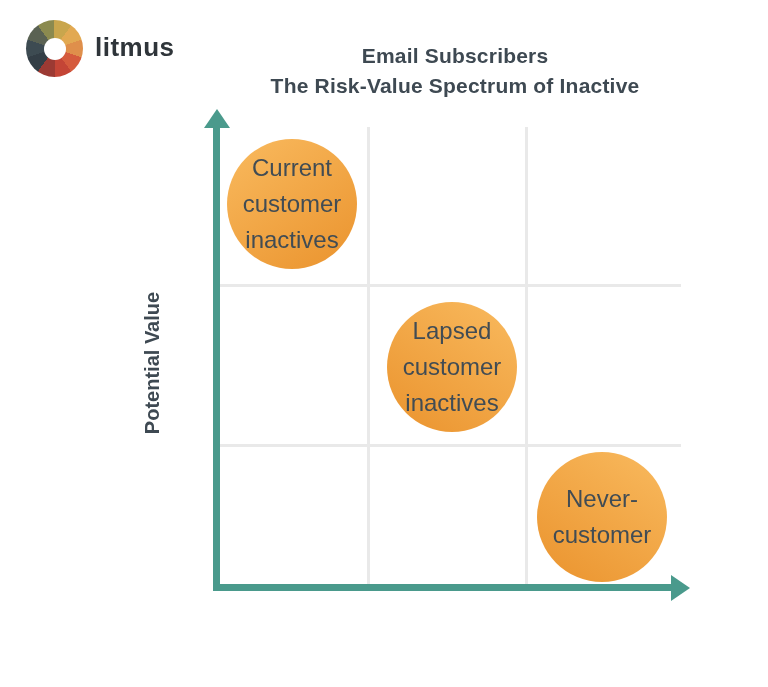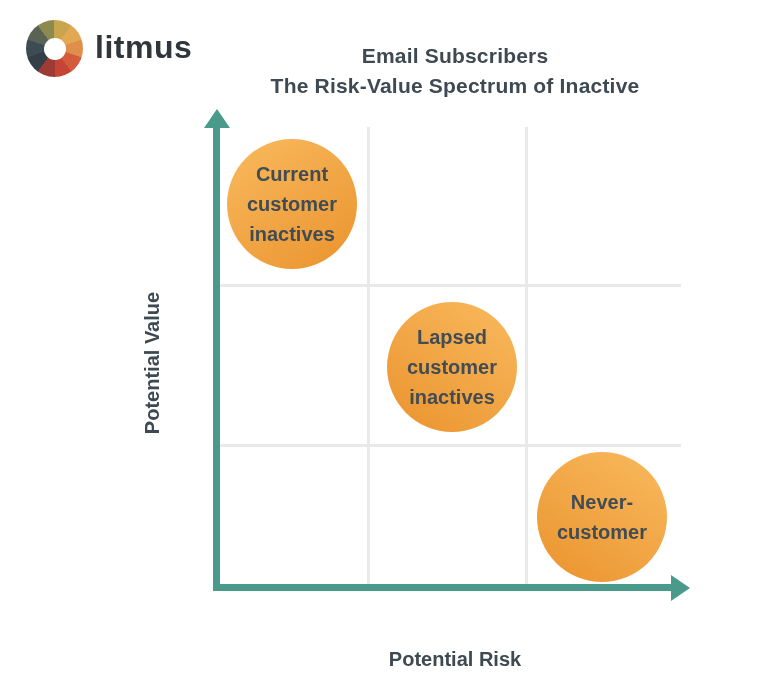--- a/index.html
+++ b/index.html
@@ -15,21 +15,21 @@
       #c9a64d 0deg 36deg,   #e2a952 36deg 72deg,  #df8f4b 72deg 108deg,
       #d55b3d 108deg 144deg,#c44536 144deg 180deg,#9c3a33 180deg 216deg,
       #333e46 216deg 252deg,#3d4b52 252deg 288deg,#5a6253 288deg 324deg,
       #8b8a4f 324deg 360deg);
   }
   .wheel::after{
     content:"";position:absolute;left:50%;top:50%;width:22px;height:22px;
     transform:translate(-50%,-50%);border-radius:50%;background:#ffffff;
   }
   .brand-name{
-    font-size:32px;font-weight:700;color:#2f353a;letter-spacing:.5px;line-height:1;
+    font-size:26px;font-weight:700;color:#2f353a;letter-spacing:.5px;line-height:1;
     padding-bottom:4px;
   }
   
   .title{
     position:absolute;left:230px;top:41px;width:450px;text-align:center;
     font-size:21px;font-weight:700;color:#3e4952;line-height:1.45;letter-spacing:.2px;
   }
   .title span{display:block;}
   
   .axis{position:absolute;background:#4a9a8c;}
@@ -55,21 +55,21 @@
   
   .axis-label{
     position:absolute;font-size:20px;font-weight:600;color:#3e4952;white-space:nowrap;
   }
   .y-label{left:152px;top:363px;transform:translate(-50%,-50%) rotate(-90deg);}
   .x-label{left:455px;top:659px;transform:translate(-50%,-50%);}
   
   .bubble{
     position:absolute;width:130px;height:130px;border-radius:50%;
     display:flex;align-items:center;justify-content:center;text-align:center;
-    font-size:20px;font-weight:700;color:#414c54;line-height:1.5;
+    font-size:24px;font-weight:400;color:#414c54;line-height:1.5;
     white-space:pre-line;
   }
   .grad-dr{background:linear-gradient(145deg,#f8b85c 5%,#eb9530 95%);}  
   .grad-dl{background:linear-gradient(215deg,#f8b85c 5%,#eb9530 95%);}  
   .b1{left:227px;top:139px;}
   .b2{left:387px;top:302px;}
   .b3{left:537px;top:452px;}
 </style>
 </head>
 <body>
@@ -90,21 +90,20 @@
   <div class="grid gv2"></div>
   <div class="grid gh1"></div>
   <div class="grid gh2"></div>
 
   <div class="axis y-shaft"></div>
   <div class="axis x-shaft"></div>
   <div class="arrow arrow-up"></div>
   <div class="arrow arrow-right"></div>
 
   <div class="axis-label y-label">Potential Value</div>
-  <div class="axis-label x-label">Potential Risk</div>
 
   <div class="bubble grad-dr b1">Current
 customer
 inactives</div>
   <div class="bubble grad-dl b2">Lapsed
 customer
 inactives</div>
   <div class="bubble grad-dl b3">Never-
 customer</div>
 

